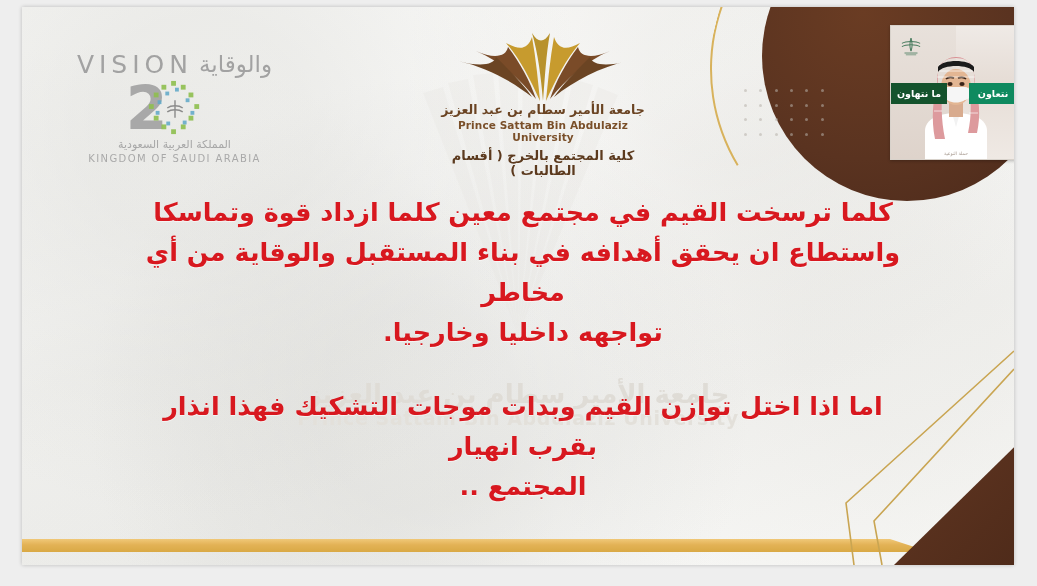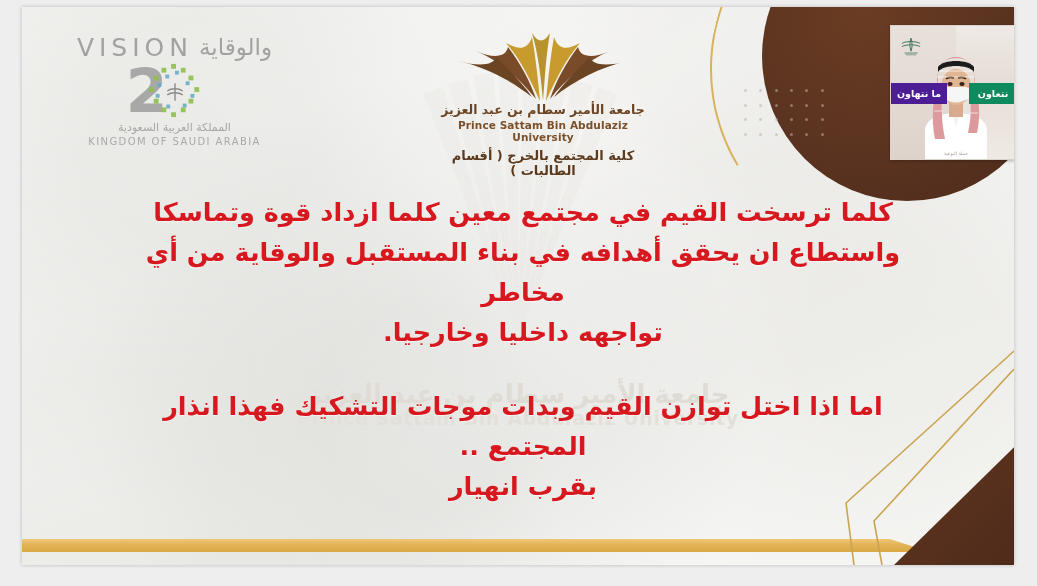--- a/index.html
+++ b/index.html
@@ -87,21 +87,21 @@
   
   .dot-grid{
     position:absolute;left:722px;top:82px;width:92px;height:58px;
     display:grid;grid-template-columns:repeat(6,1fr);grid-template-rows:repeat(4,1fr);
     opacity:.55;
   }
   .dot-grid i{display:block;width:3px;height:3px;border-radius:50%;background:#b8b2ab;}
 
   
   .vision{
-    position:absolute;left:45px;top:25px;width:215px;height:130px;
+    position:absolute;left:45px;top:42px;width:215px;height:130px;
     text-align:center;color:#9b9b9b;
   }
   .vision-row1{
     display:flex;align-items:center;justify-content:center;gap:6px;height:30px;
   }
   .vision-word{
     font-size:25px;letter-spacing:5px;font-weight:400;color:#a2a2a2;
     font-family:"DejaVu Sans","Liberation Sans",sans-serif;
   }
   .vision-ar{
@@ -181,21 +181,21 @@
     width:74px;height:112px;
   }
   .emblem{
     position:absolute;left:7px;top:7px;width:26px;height:26px;opacity:.85;
   }
   .band{
     position:absolute;top:57px;height:21px;
     display:flex;align-items:center;justify-content:center;
     font-size:9.5px;font-weight:700;color:#fff;direction:rtl;
   }
-  .band-red{left:0;width:56px;background:#4c1d95;}
+  .band-red{left:0;width:56px;background:#14532d;}
   .band-green{right:4px;width:48px;background:#0f8a5f;}
   .inset-cap{
     position:absolute;left:0;right:0;bottom:3px;text-align:center;
     font-size:4.6px;color:#a79a90;direction:rtl;letter-spacing:.2px;
   }
 </style>
 </head>
 <body>
 
 <div id="stage">
@@ -324,22 +324,22 @@
       <div class="wm-en">Prince Sattam Bin Abdulaziz University</div>
     </div>
 
     <div class="body-text">
       <span class="ln">كلما ترسخت القيم في مجتمع معين كلما ازداد قوة وتماسكا</span>
       <span class="ln">واستطاع ان يحقق أهدافه في بناء  المستقبل والوقاية من أي</span>
       <span class="ln">مخاطر</span>
       <span class="ln">تواجهه داخليا وخارجيا.</span>
       <span class="gap"></span>
       <span class="ln">اما اذا اختل توازن القيم وبدات موجات التشكيك فهذا انذار</span>
+      <span class="ln">بقرب انهيار</span>
       <span class="ln">المجتمع ..</span>
-      <span class="ln">بقرب انهيار</span>
     </div>
 
     <div class="inset">
       <div class="inset-bg"></div>
       <div class="inset-split"></div>
 
       <svg class="emblem" viewBox="0 0 40 40">
         <g stroke="#2e6b4a" stroke-width="1.6" fill="none">
           <path d="M6 16 C12 12,28 12,34 16"></path>
           <path d="M6 21 C12 17,28 17,34 21"></path>

